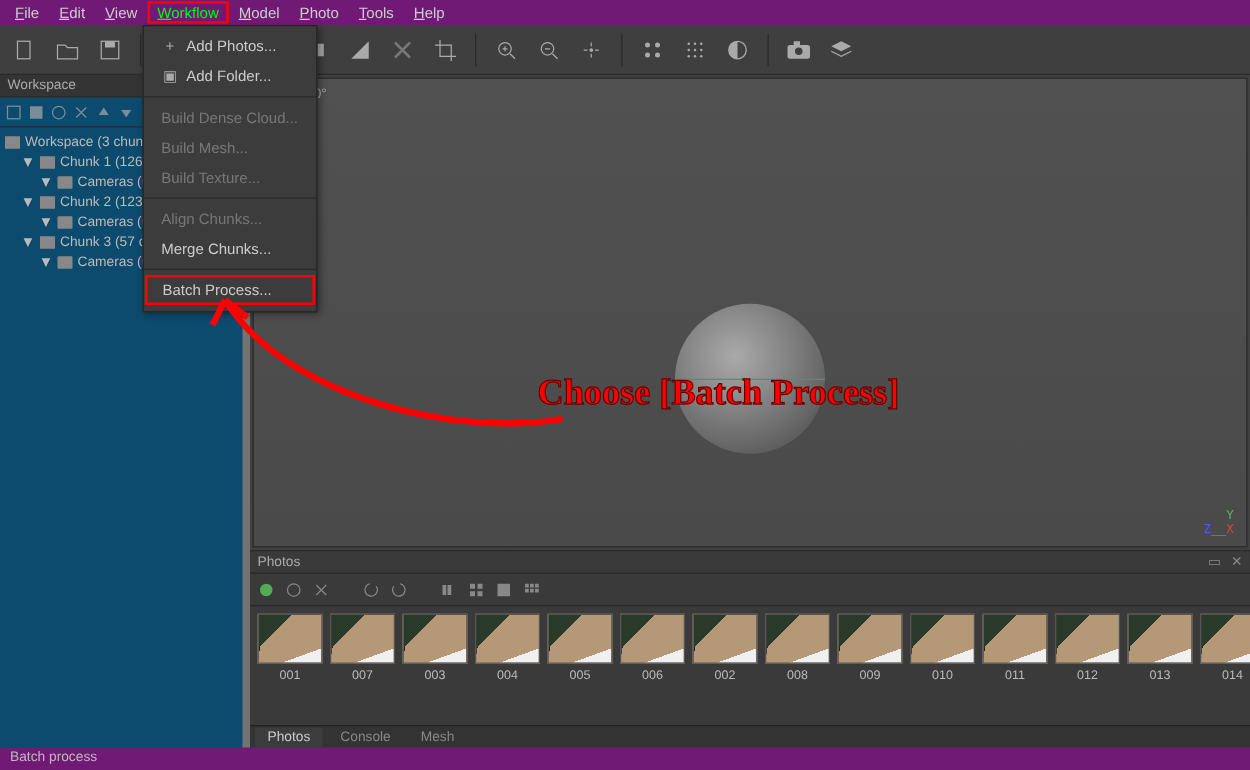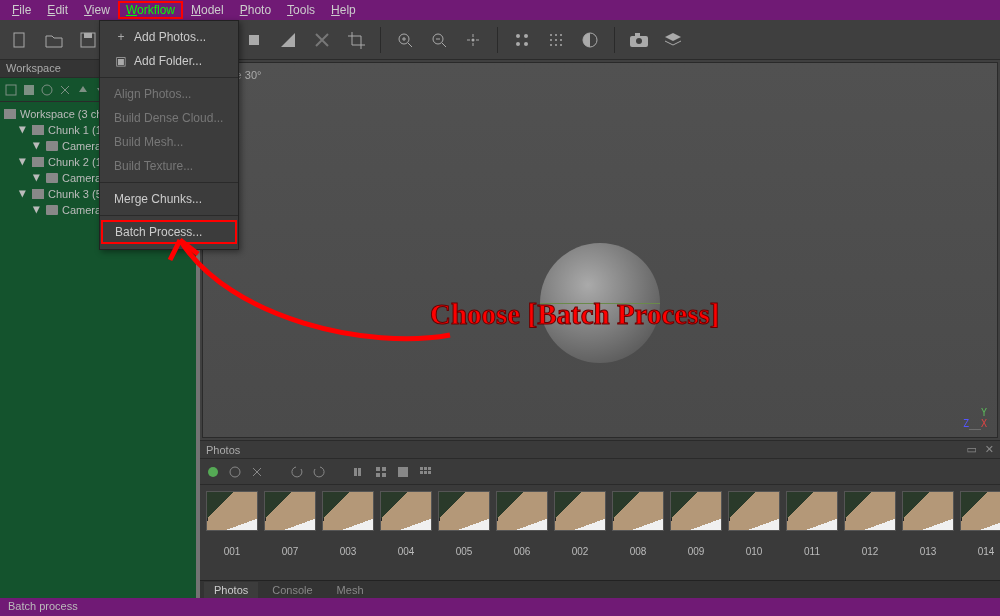--- a/index.html
+++ b/index.html
@@ -12,21 +12,21 @@
   .menubar { height: 20px; background: #701a75; display: flex; align-items: center; padding: 0 4px; }
   .menubar .menu-item { padding: 2px 8px; color: #ccc; cursor: default; }
   .menubar .menu-item.highlight { border: 2px solid #ff0000; color: #00ff00; padding: 0 6px; }
   .menubar .menu-item .underline { text-decoration: underline; }
 
   .toolbar { height: 40px; background: #3f3f3f; display: flex; align-items: center; gap: 6px; padding: 0 6px; border-bottom: 1px solid #2a2a2a; }
   .toolbar .tb-btn { width: 28px; height: 28px; display: flex; align-items: center; justify-content: center; color: #bbb; }
   .toolbar .divider { width: 1px; height: 26px; background: #2a2a2a; margin: 0 4px; }
 
   .main { display: flex; height: calc(616px - 20px - 40px - 18px); }
-  .workspace-panel { width: 200px; background: #14532d; border-right: 4px solid #737373; display: flex; flex-direction: column; }
+  .workspace-panel { width: 200px; background: #0c4a6e; border-right: 6px solid #737373; display: flex; flex-direction: column; }
   .panel-header { height: 18px; background: #343434; color: #aaa; font-size: 11px; padding: 2px 6px; border-bottom: 1px solid #2a2a2a; }
   .panel-tb { height: 24px; display: flex; align-items: center; gap: 4px; padding: 0 4px; border-bottom: 1px solid #2a2a2a; }
   .panel-tb svg { opacity: .7; }
   .tree { padding: 4px 0; font-size: 11px; }
   .tree-row { display: flex; align-items: center; gap: 4px; padding: 2px 4px; color: #bbb; white-space: nowrap; }
   .tree-row .tw { display:inline-block; transform: rotate(90deg); font-size:9px; width:10px; text-align:center; }
   .tree-row.depth1 { padding-left: 18px; }
   .tree-row.depth2 { padding-left: 32px; }
   .chip { width:12px; height:10px; background:#888; display:inline-block; }
   .fold { width:12px; height:10px; background:#888; display:inline-block; border-radius:1px; }
@@ -37,36 +37,36 @@
   .sphere {
     position: absolute; width: 120px; height: 120px; border-radius: 50%;
     top: 180px; left: 50%; transform: translateX(-50%);
     background: radial-gradient(circle at 40% 35%, #aaa 0%, #888 35%, #555 85%, #444 100%);
   }
   .axis-line-h { position:absolute; top:240px; left:50%; transform:translateX(-50%); width:120px; height:1px; background:#6a8a4a; }
   .axis-gizmo { position:absolute; right:10px; bottom:8px; font-family:monospace; font-size:10px; color:#999; }
   .axis-gizmo .y { color:#5ab55a; } .axis-gizmo .z { color:#55f; } .axis-gizmo .x { color:#d94444; }
 
   .context-menu {
-    position: absolute; top: 20px; left: 99px; width: 140px;
+    position: absolute; top: 20px; left: 114px; width: 140px;
     background: #3c3c3c; border: 1px solid #222; padding: 4px 0;
     box-shadow: 2px 2px 6px rgba(0,0,0,.4);
   }
   .context-menu .cm-item { padding: 5px 14px; color: #ccc; font-size: 12px; }
   .context-menu .cm-item.dis { color: #777; }
   .context-menu .cm-sep { height:1px; background:#2a2a2a; margin:4px 0; }
   .context-menu .cm-item.ring { border: 2px solid #ff0000; margin:1px; padding:3px 12px; }
   .cm-item .ico { display:inline-block; width:14px; margin-right:6px; text-align:center; color:#aaa; }
 
   .photos-panel { height: 140px; background: #3a3a3a; border-top: 1px solid #2a2a2a; display:flex; flex-direction:column; }
   .photos-head { display:flex; justify-content:space-between; align-items:center; height:18px; padding:0 6px; color:#aaa; font-size:11px; border-bottom:1px solid #2a2a2a;}
   .photos-head .wctrl { display:flex; gap:8px; color:#888; }
   .photos-tb { height:26px; display:flex; align-items:center; gap:8px; padding:0 6px; border-bottom:1px solid #2a2a2a; }
   .thumbs { flex:1; display:flex; gap:6px; padding:6px; overflow:hidden; align-items:flex-start; }
-  .thumb { display:flex; flex-direction:column; align-items:center; gap:15px; width:52px; }
+  .thumb { display:flex; flex-direction:column; align-items:center; gap:4px; width:52px; }
   .thumb .img {
     width:52px; height:40px; background:#b49878;
     background-image: linear-gradient(135deg,#2a3a2a 30%, transparent 30%), linear-gradient(-20deg, #f0f0f0 20%, transparent 20%), linear-gradient(100deg, #222 10%, transparent 10%);
     border:1px solid #555;
   }
   .thumb .lbl { font-size:10px; color:#bbb; }
 
   .tabs { height:18px; background:#333; display:flex; align-items:center; gap:4px; padding:0 4px; border-top:1px solid #222; font-size:11px;}
   .tabs .tab { padding:2px 10px; color:#888; }
   .tabs .tab.active { background:#3c3c3c; color:#ccc; }
@@ -375,25 +375,25 @@
       </div>
   </div>
 </div>
 
 <div class="statusbar">Batch process</div>
 
 <div class="context-menu" id="cmenu">
     <div class="cm-item"><span class="ico">+</span>Add Photos...</div>
     <div class="cm-item"><span class="ico">▣</span>Add Folder...</div>
     <div class="cm-sep"></div>
-    <div class="cm-item dis">Align Photos...</div>
     <div class="cm-item dis">Build Dense Cloud...</div>
     <div class="cm-item dis">Build Mesh...</div>
     <div class="cm-item dis">Build Texture...</div>
     <div class="cm-sep"></div>
+    <div class="cm-item dis">Align Chunks...</div>
     <div class="cm-item">Merge Chunks...</div>
     <div class="cm-sep"></div>
     <div class="cm-item ring">Batch Process...</div>
   </div>
 
 <div class="annotation">Choose [Batch Process]</div>
 <svg class="arrow-svg" width="310" height="130">
   <path d="M300 115 C 220 130, 80 100, 30 20" fill="none" stroke="#ff0000" stroke-width="5"></path>
   <path d="M30 20 L20 40 M30 20 L48 34" fill="none" stroke="#ff0000" stroke-width="5"></path>
 </svg>

